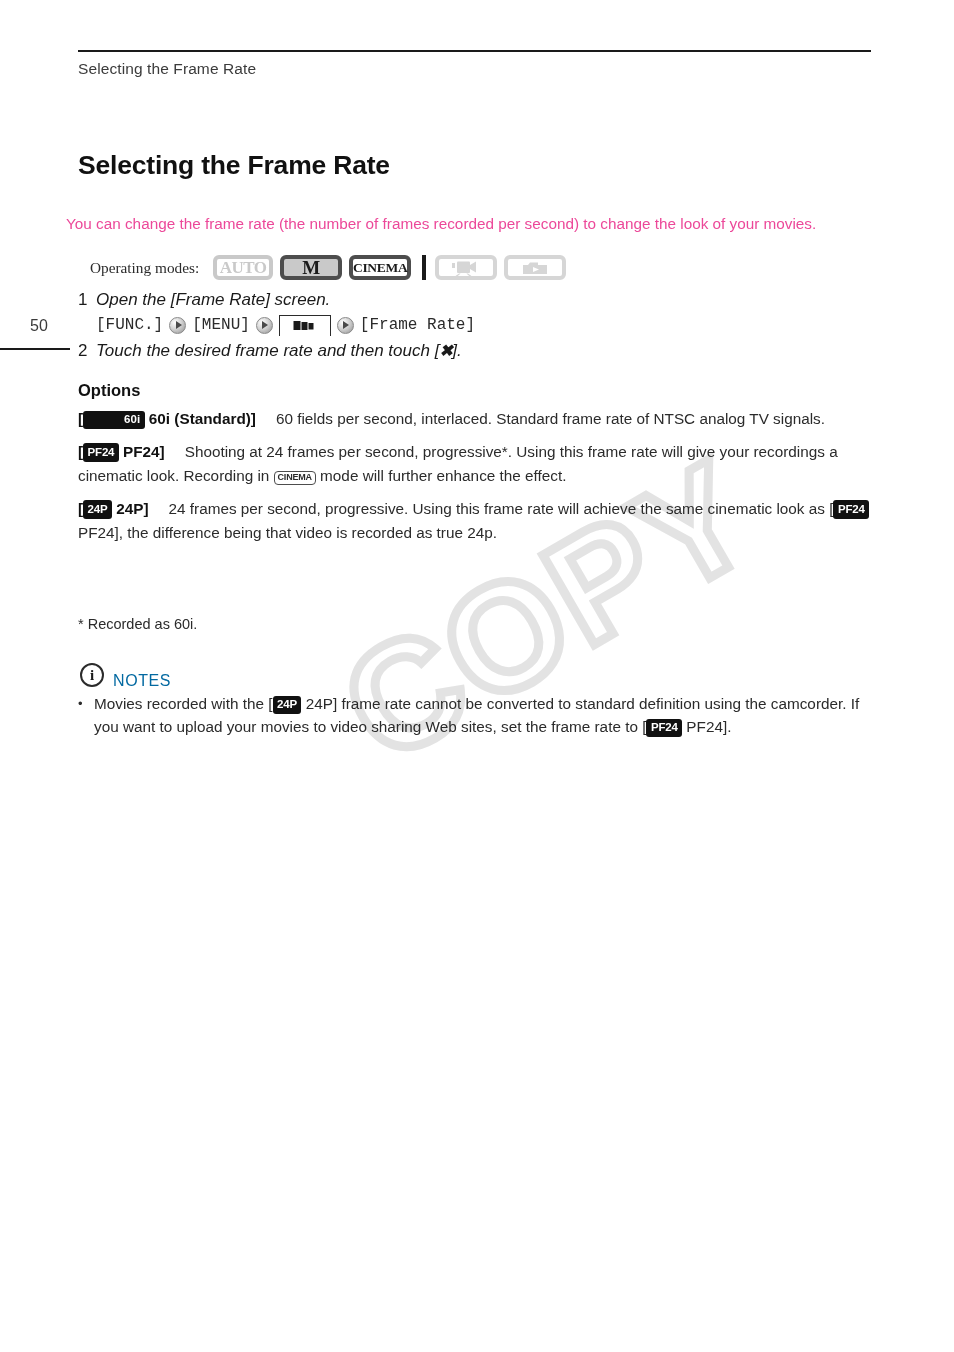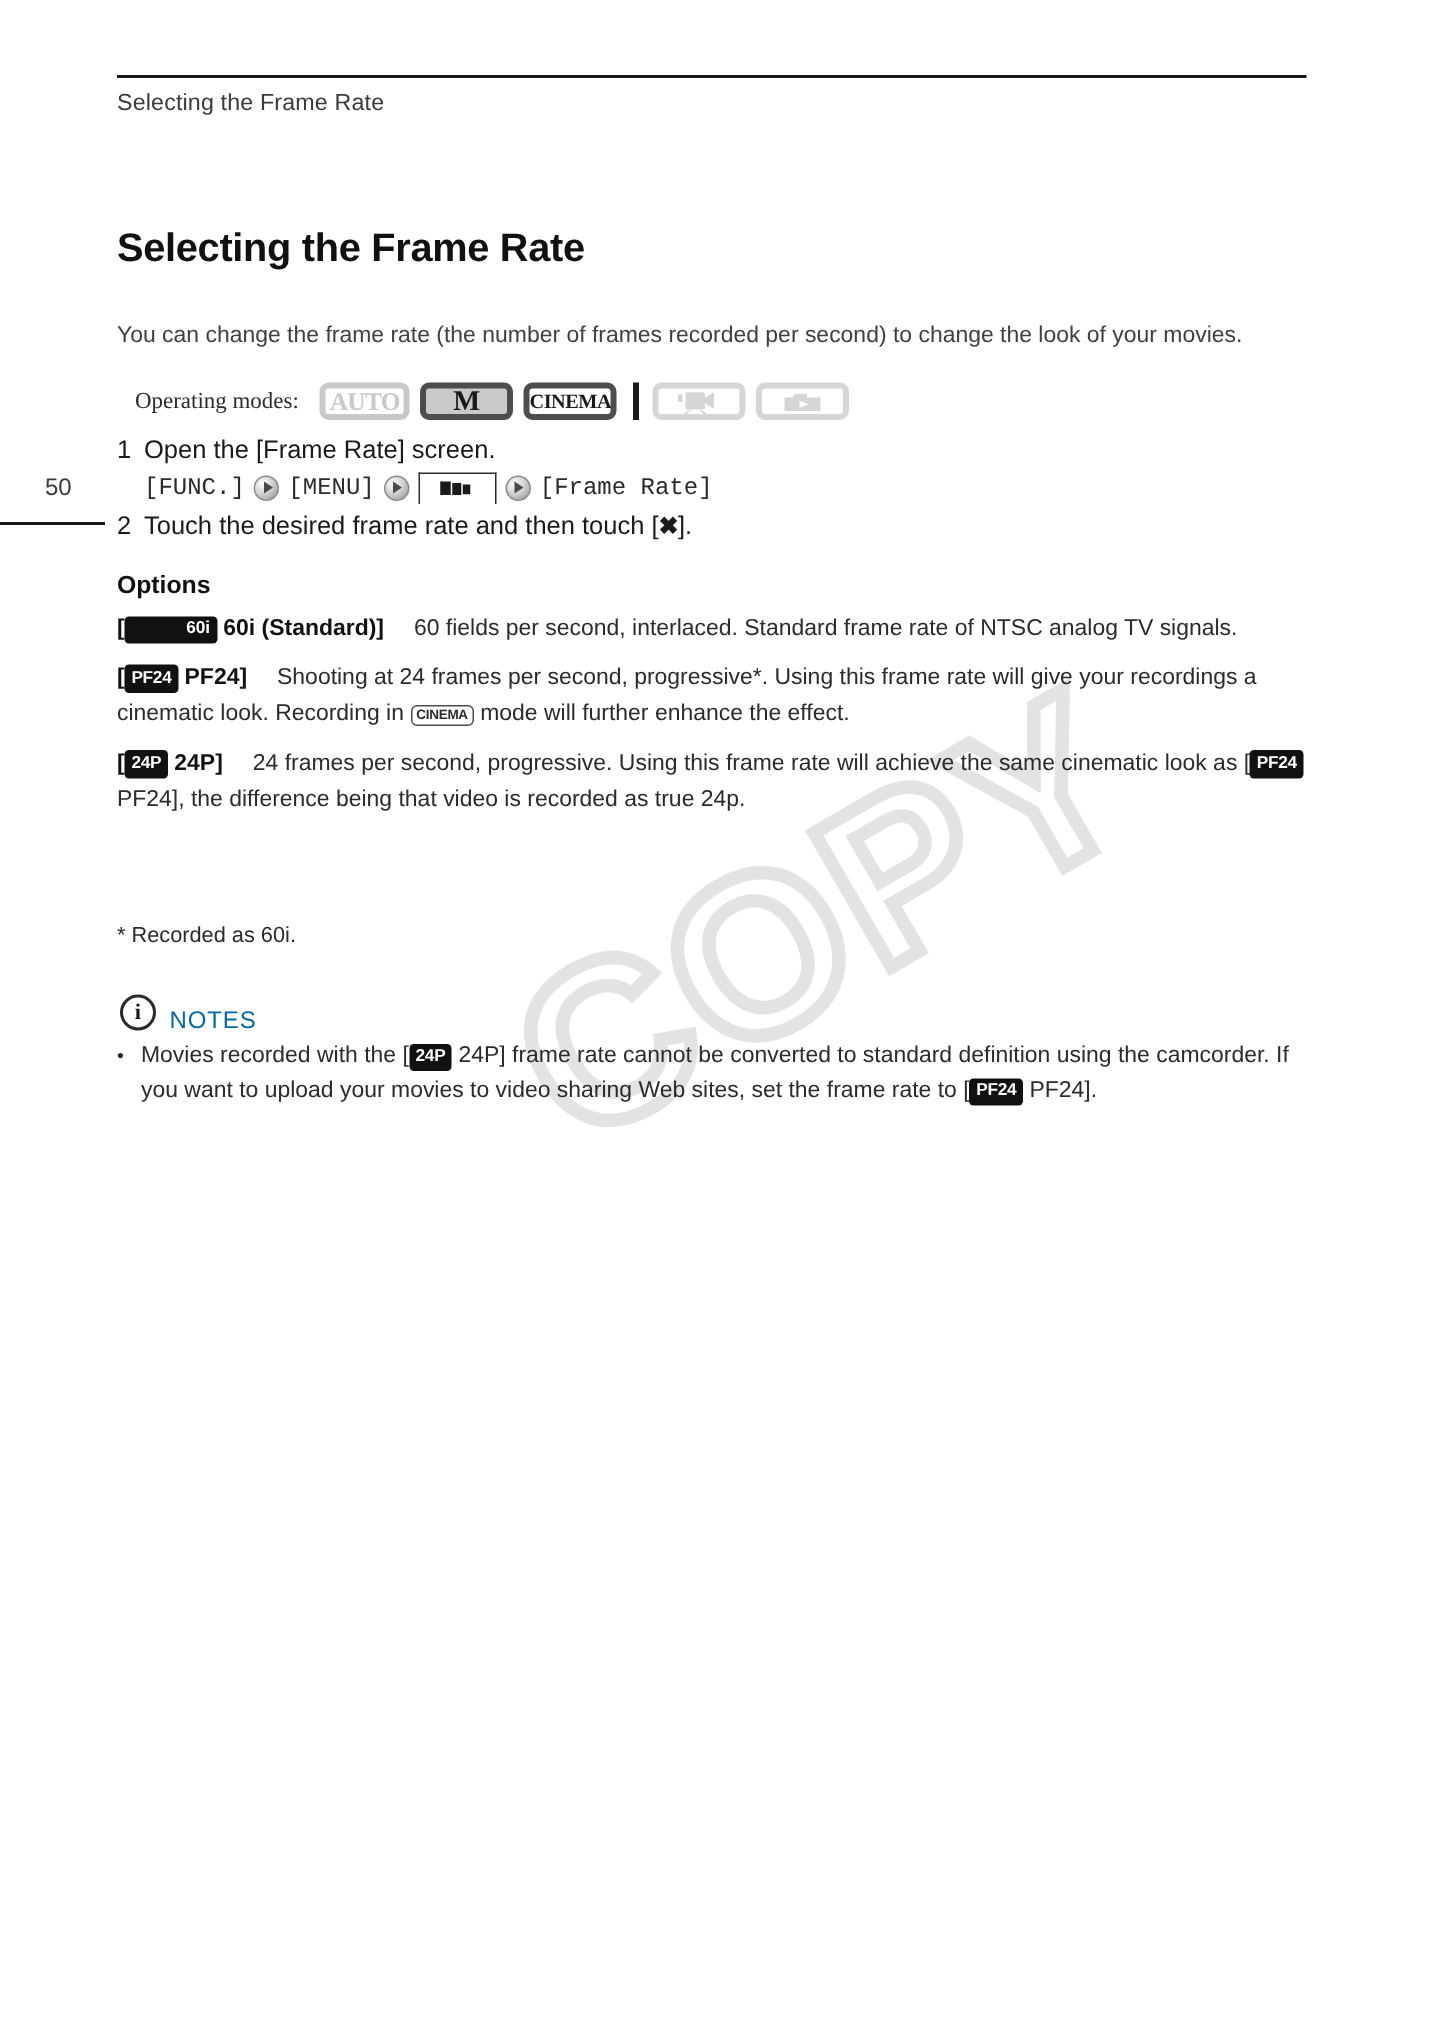--- a/index.html
+++ b/index.html
@@ -85,26 +85,26 @@
     left: 78px;
     top: 150px;
     margin: 0;
     font-size: 26.5px;
     font-weight: bold;
     letter-spacing: -0.2px;
     color: #111;
   }
   .intro {
     position: absolute;
-    left: 78px;
+    left: 66px;
     top: 197px;
     width: 795px;
     font-size: 15.3px;
     line-height: 23px;
-    color: #404040;
+    color: #ec4899;
   }
 
   
   .op-modes {
     position: absolute;
     left: 90px;
     top: 255px;
     display: flex;
     align-items: center;
     gap: 0;
@@ -171,21 +171,21 @@
     color: #1a1a1a;
     margin-bottom: 2px;
     display: flex;
     align-items: baseline;
   }
   .step-num {
     width: 18px;
     flex: 0 0 18px;
     font-size: 17px;
   }
-  .step-text { font-size: 17px; }
+  .step-text { font-size: 17px; font-style: italic; }
   .step-sub {
     margin-left: 18px;
     font-size: 16px;
     color: #2b2b2b;
     display: flex;
     align-items: center;
     gap: 6px;
     height: 26px;
     margin-top: 1px;
     margin-bottom: 3px;

